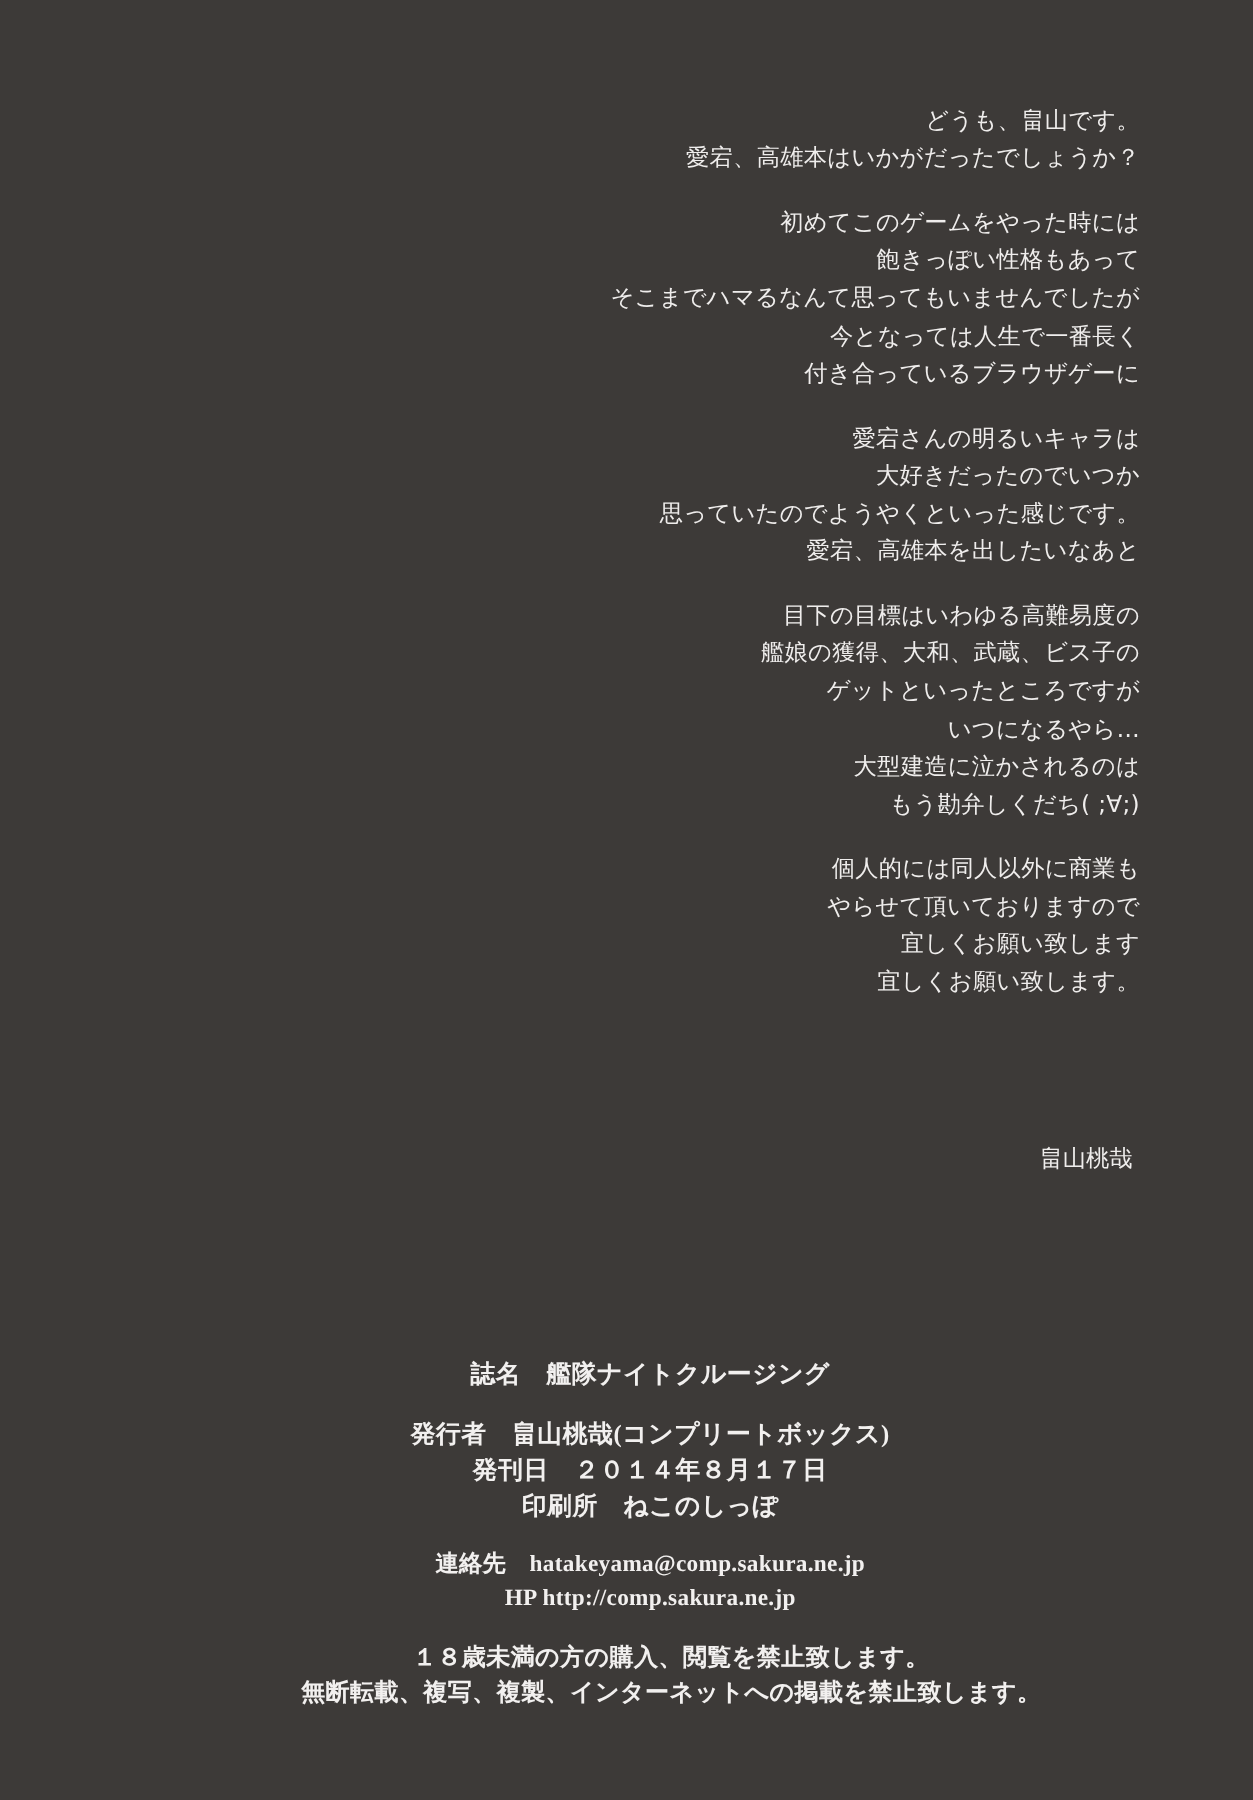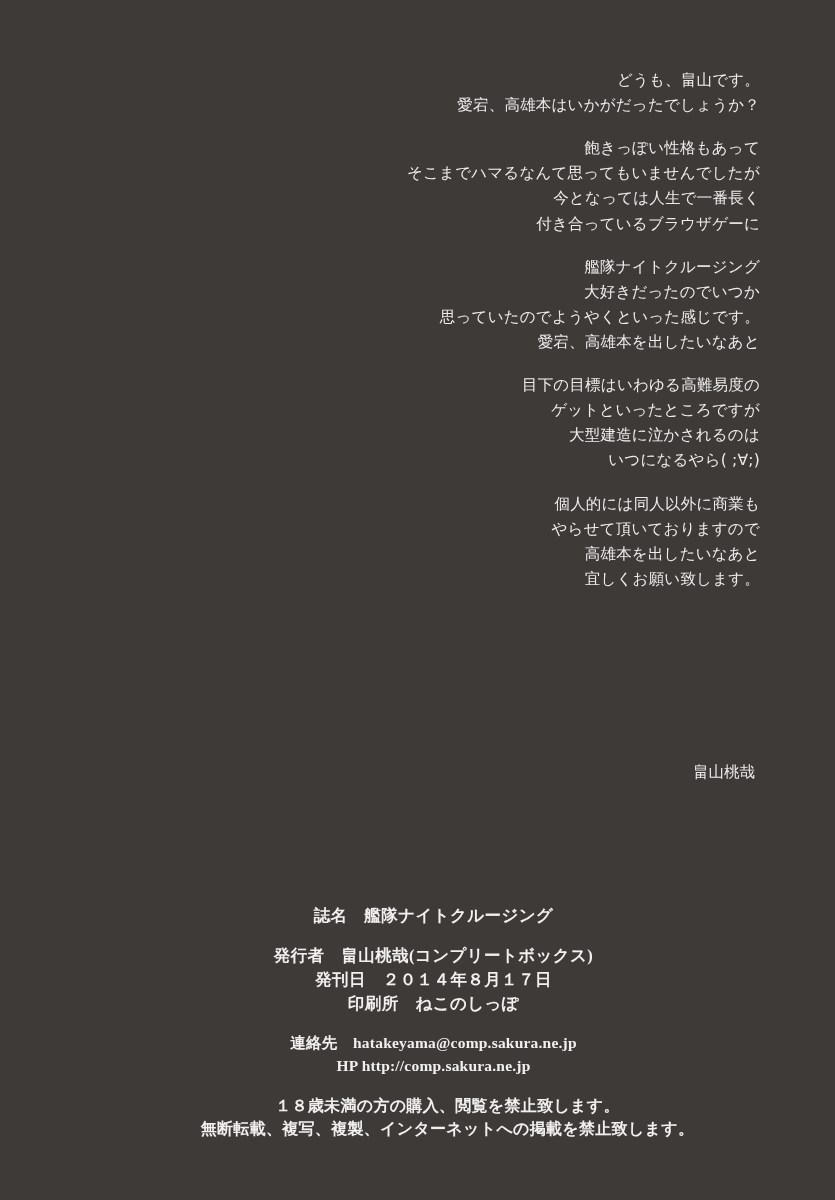--- a/index.html
+++ b/index.html
@@ -97,44 +97,47 @@
 <div class="page">
 
   <div class="afterword">
 
     <div class="para">
       <span class="line">どうも、畠山です。</span>
       <span class="line">愛宕、高雄本はいかがだったでしょうか？</span>
     </div>
 
     <div class="para">
+      <span class="line">初めてこのゲームをやった時には</span>
       <span class="line">飽きっぽい性格もあって</span>
       <span class="line">そこまでハマるなんて思ってもいませんでしたが</span>
       <span class="line">今となっては人生で一番長く</span>
       <span class="line">付き合っているブラウザゲーに</span>
     </div>
 
     <div class="para">
-      <span class="line">艦隊ナイトクルージング</span>
+      <span class="line">愛宕さんの明るいキャラは</span>
       <span class="line">大好きだったのでいつか</span>
       <span class="line">思っていたのでようやくといった感じです。</span>
       <span class="line">愛宕、高雄本を出したいなあと</span>
     </div>
 
     <div class="para">
       <span class="line">目下の目標はいわゆる高難易度の</span>
+      <span class="line">艦娘の獲得、大和、武蔵、ビス子の</span>
       <span class="line">ゲットといったところですが</span>
+      <span class="line">いつになるやら…</span>
       <span class="line">大型建造に泣かされるのは</span>
-      <span class="line">いつになるやら( ;∀;)</span>
+      <span class="line">もう勘弁しくだち( ;∀;)</span>
     </div>
 
     <div class="para">
       <span class="line">個人的には同人以外に商業も</span>
       <span class="line">やらせて頂いておりますので</span>
-      <span class="line">高雄本を出したいなあと</span>
+      <span class="line">宜しくお願い致します</span>
       <span class="line">宜しくお願い致します。</span>
     </div>
 
   </div>
 
   <div class="signature">畠山桃哉</div>
 
   <div class="colophon">
 
     <div class="group title">

